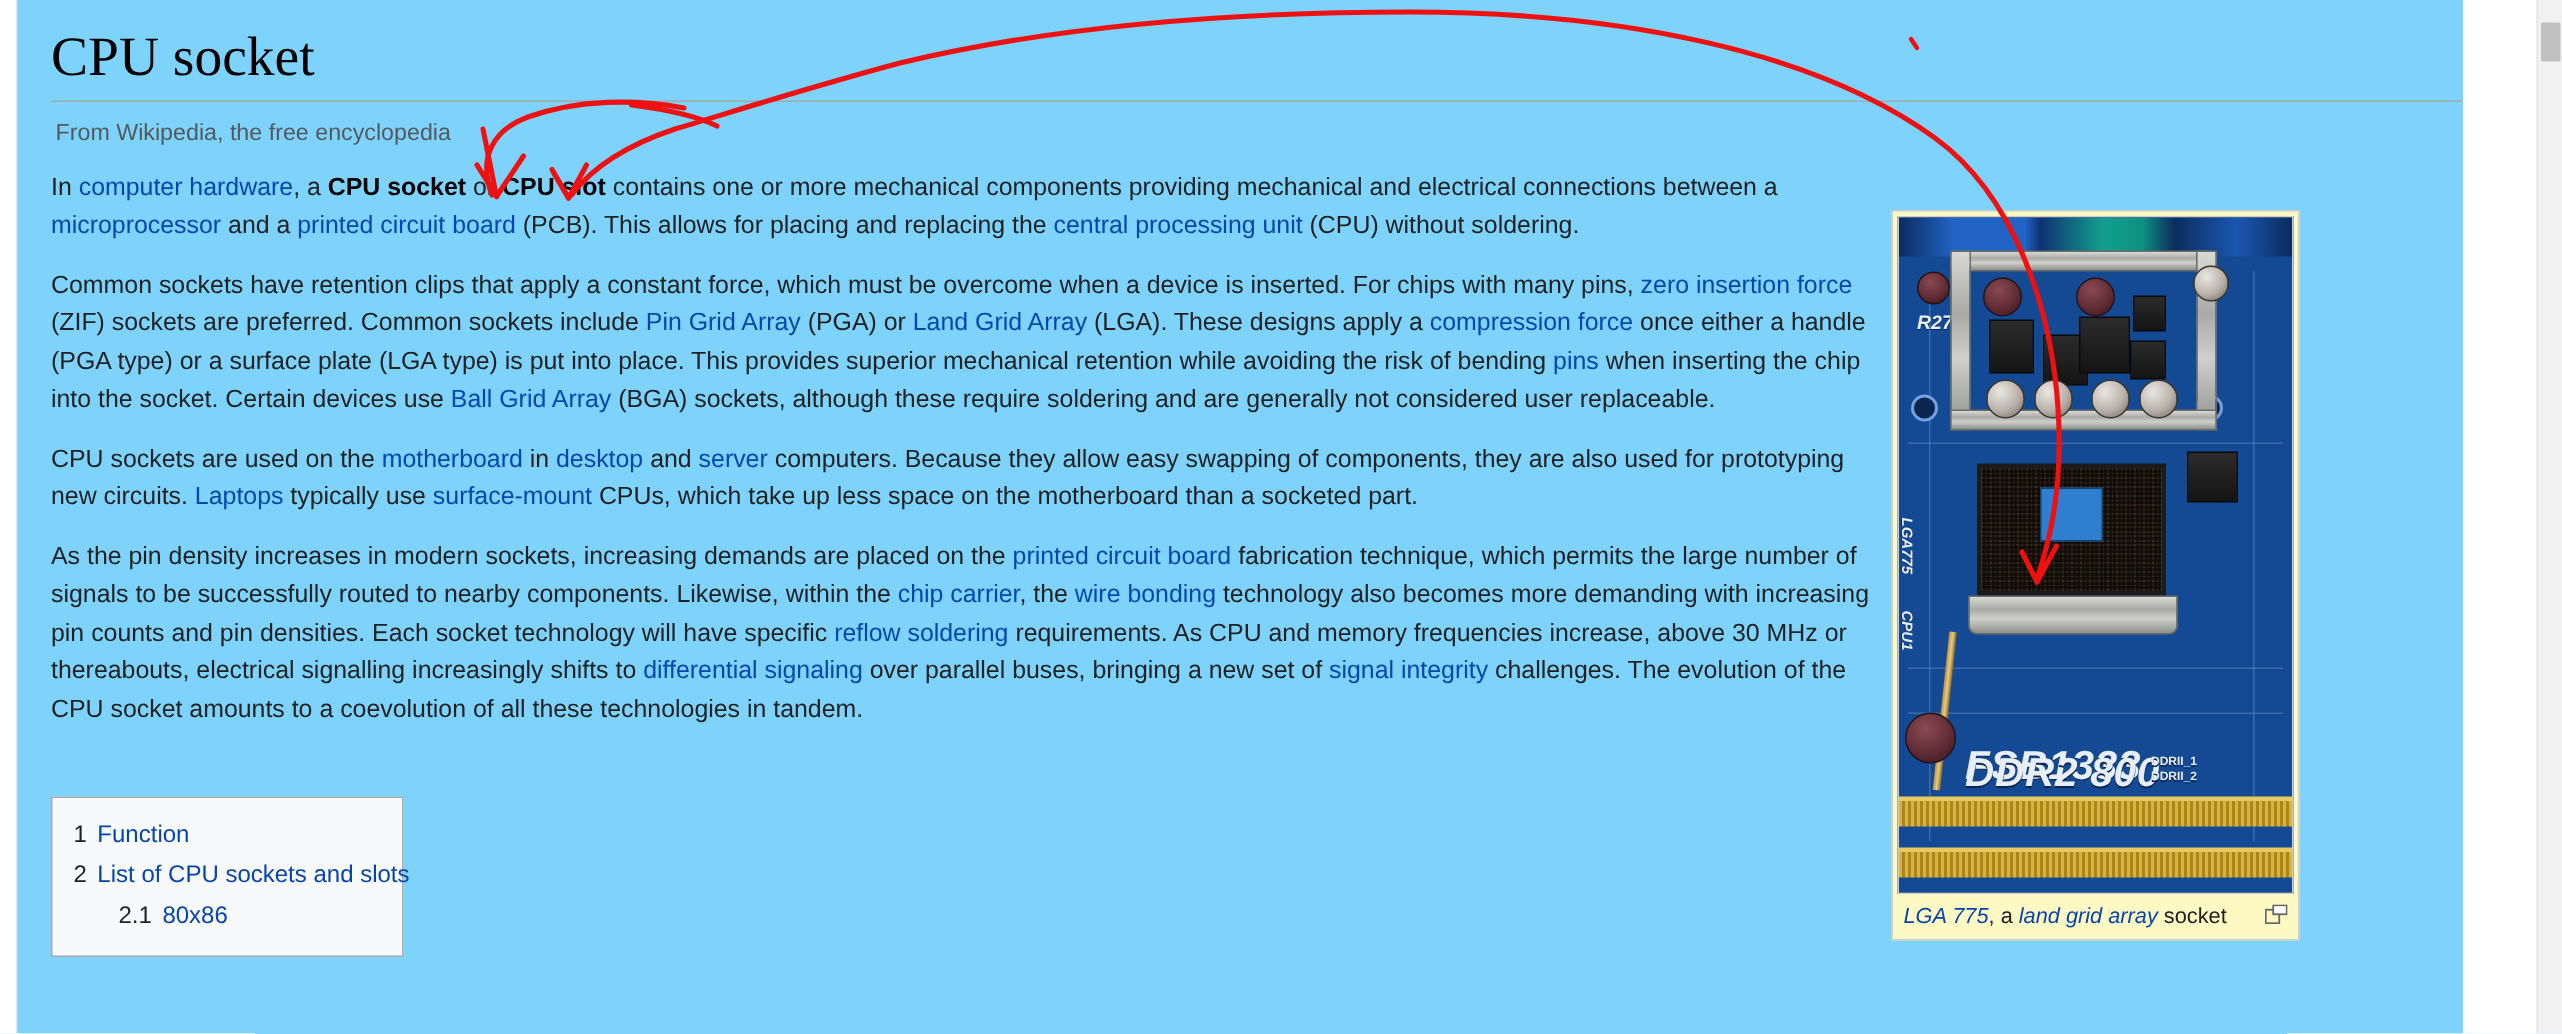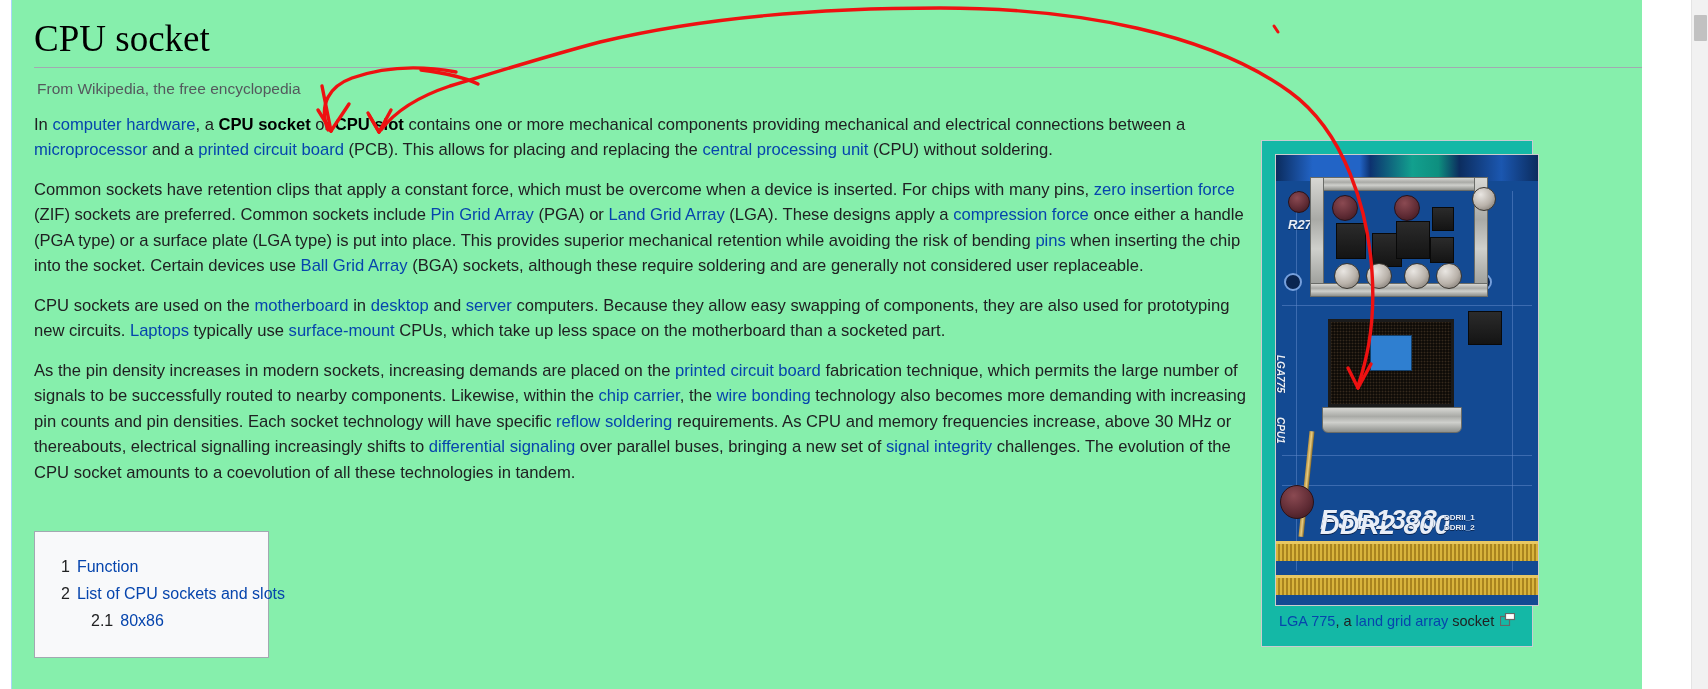--- a/index.html
+++ b/index.html
@@ -28,21 +28,21 @@
     left: 11px; top: 0; width: 1px; height: 689px;
     background: #a7d7f9;
   }
 
   .content {
     position: absolute;
     left: 12px; top: 0;
     width: 1630px;
     height: 689px;
     padding: 18px 0 0 0;
-    background: #86efac;
+    background: #7dd3fc;
   }
 
   
   .page-title {
     font-family: "Liberation Serif", serif;
     font-size: 37px;
     font-weight: normal;
     line-height: 1.15;
     color: #000000;
     margin: 0 0 0 22px;
@@ -91,52 +91,52 @@
     font-size: 16.5px;
     color: #000;
     margin-bottom: 6px;
   }
   .toc-title .tochide {
     font-weight: normal;
     font-size: 15px;
     color: #202122;
   }
   .toc-title .tochide a { color: #0645ad; text-decoration: none; }
-  .toc ul { list-style: none; margin: 12px; padding: 0; }
+  .toc ul { list-style: none; margin: 0; padding: 0; }
   .toc li { margin: 2px 0; white-space: nowrap; }
   .toc li.lvl2 { padding-left: 30px; }
   .tocnumber { color: #202122; display: inline-block; margin-right: 7px; }
   .toctext { color: #0645ad; }
 
   
   .thumb {
     position: absolute;
     left: 1261px;
     top: 140px;
     width: 272px;
     border: 1px solid #c8ccd1;
-    background: #14b8a6;
-    padding: 13px;
+    background: #fef9c3;
+    padding: 3px;
   }
   .thumb-img {
     position: relative;
     width: 264px;
     height: 452px;
     overflow: hidden;
     background: #0d2f6b;
     border: 1px solid #ccc;
   }
   .thumb-caption {
     font-size: 14.5px;
     line-height: 18px;
     color: #202122;
     padding: 6px 4px 3px 4px;
     position: relative;
   }
-  .thumb-caption a { color: #0645ad; text-decoration: none; }
+  .thumb-caption a { color: #0645ad; text-decoration: none; font-style: italic; }
   .magnify {
     position: absolute;
     right: 4px;
     top: 7px;
     width: 15px;
     height: 13px;
   }
 
   
   .pcb { position: absolute; inset: 0; background:

